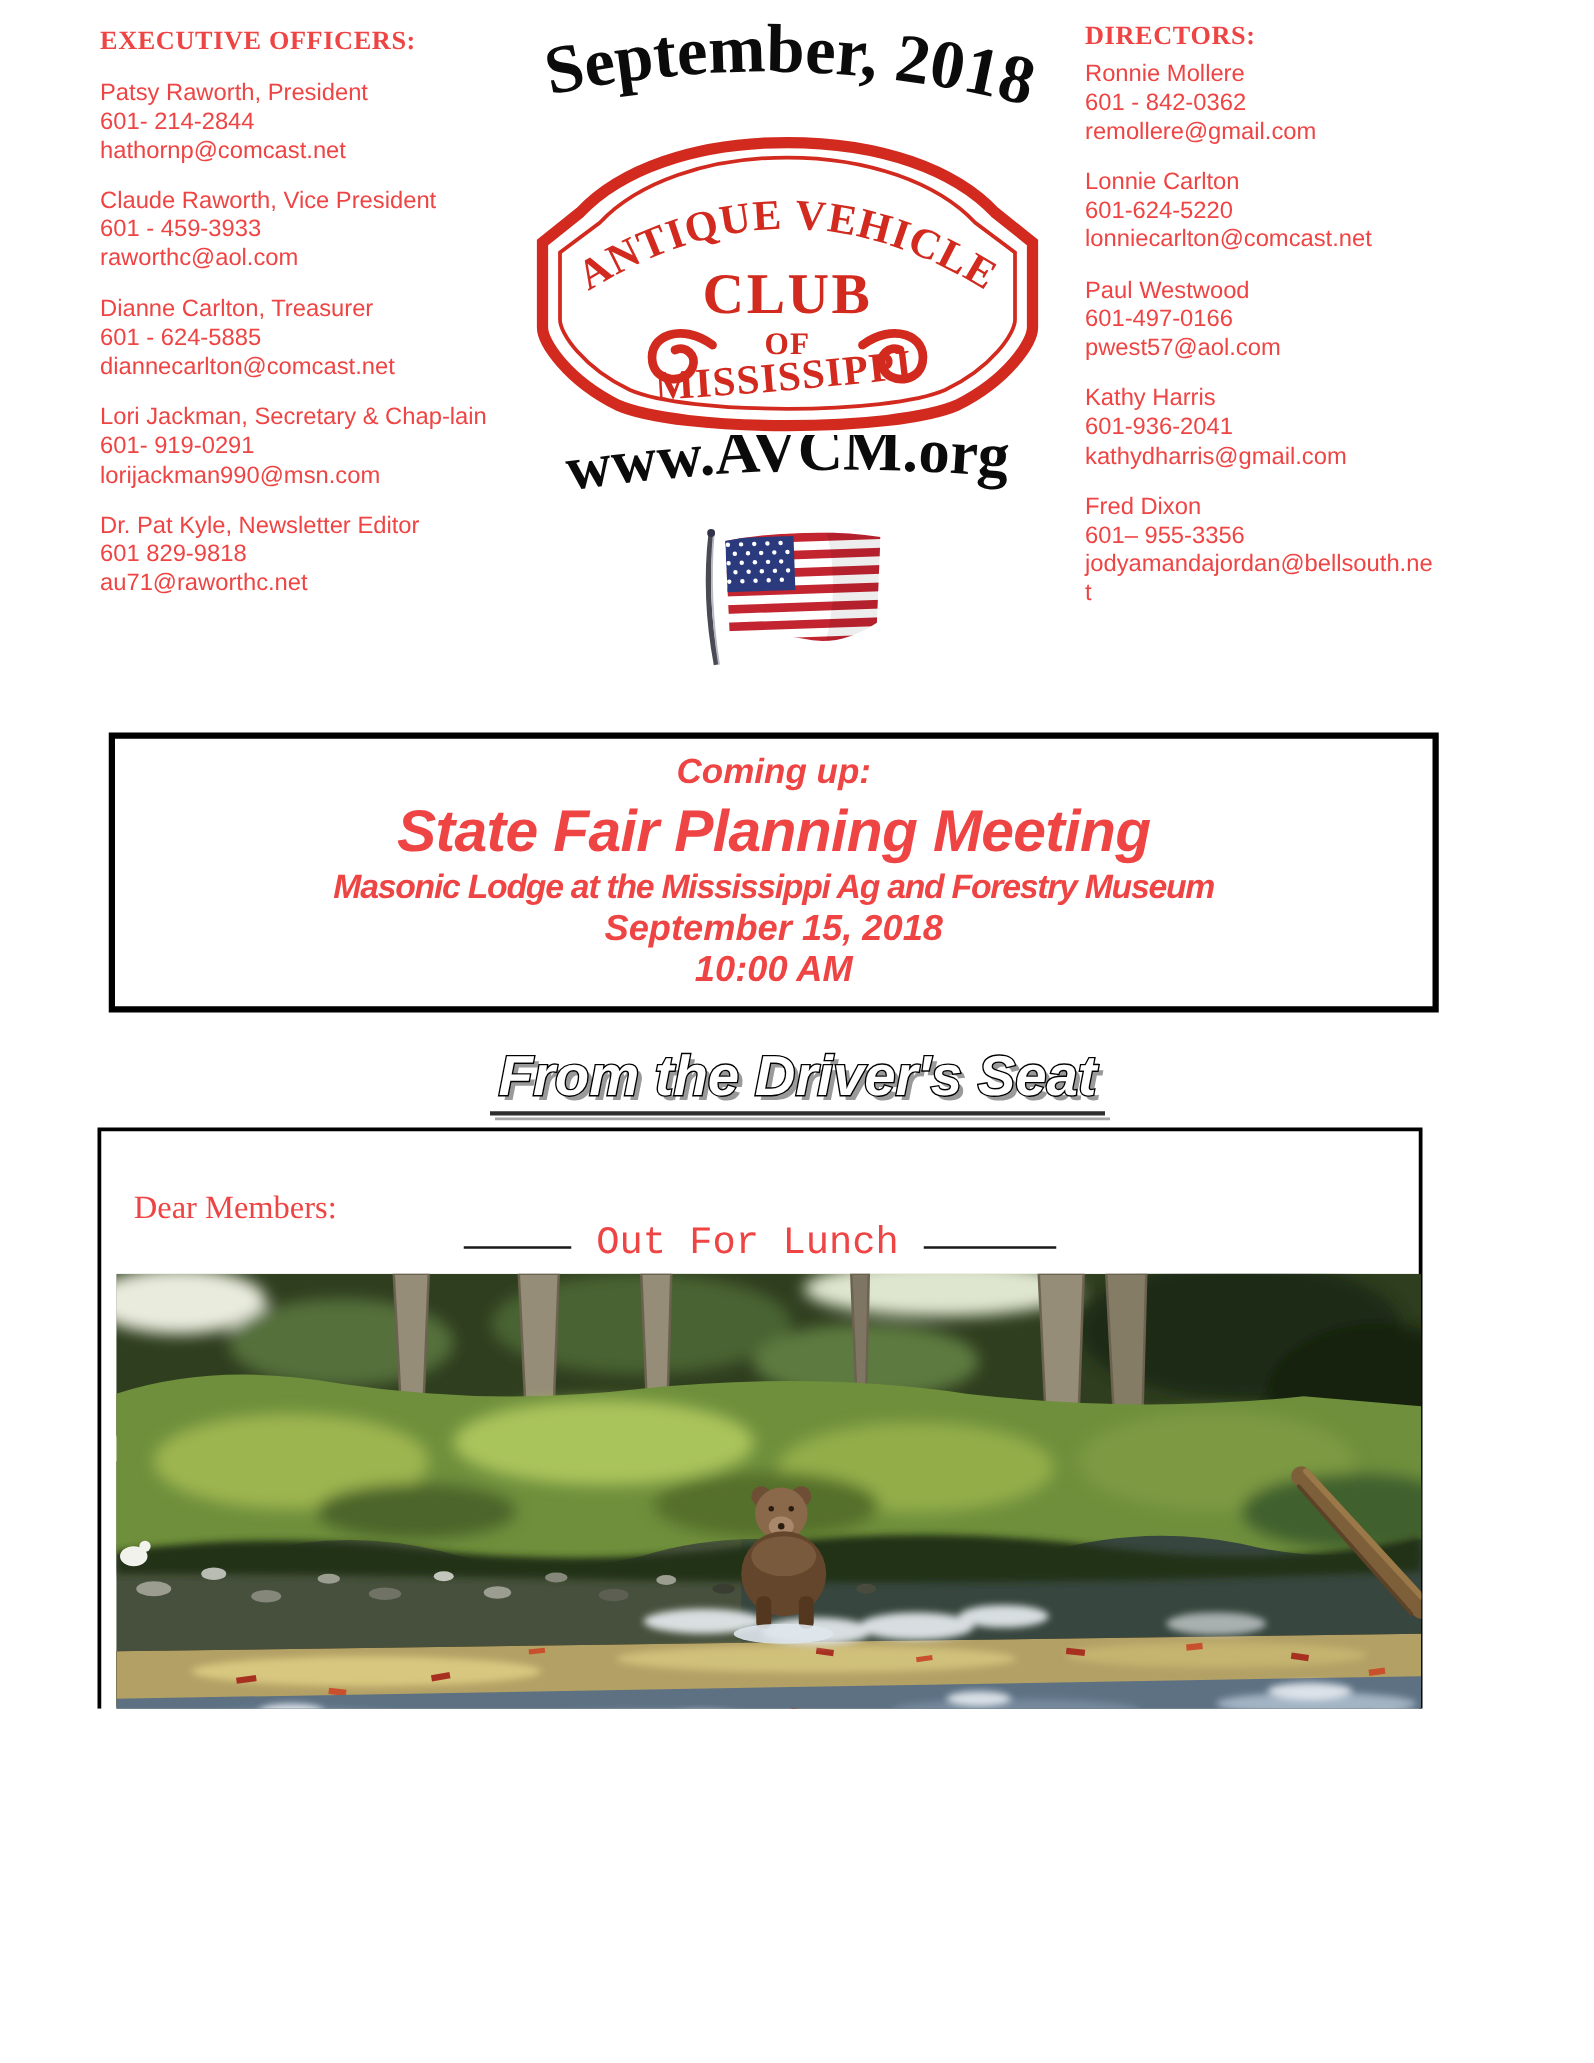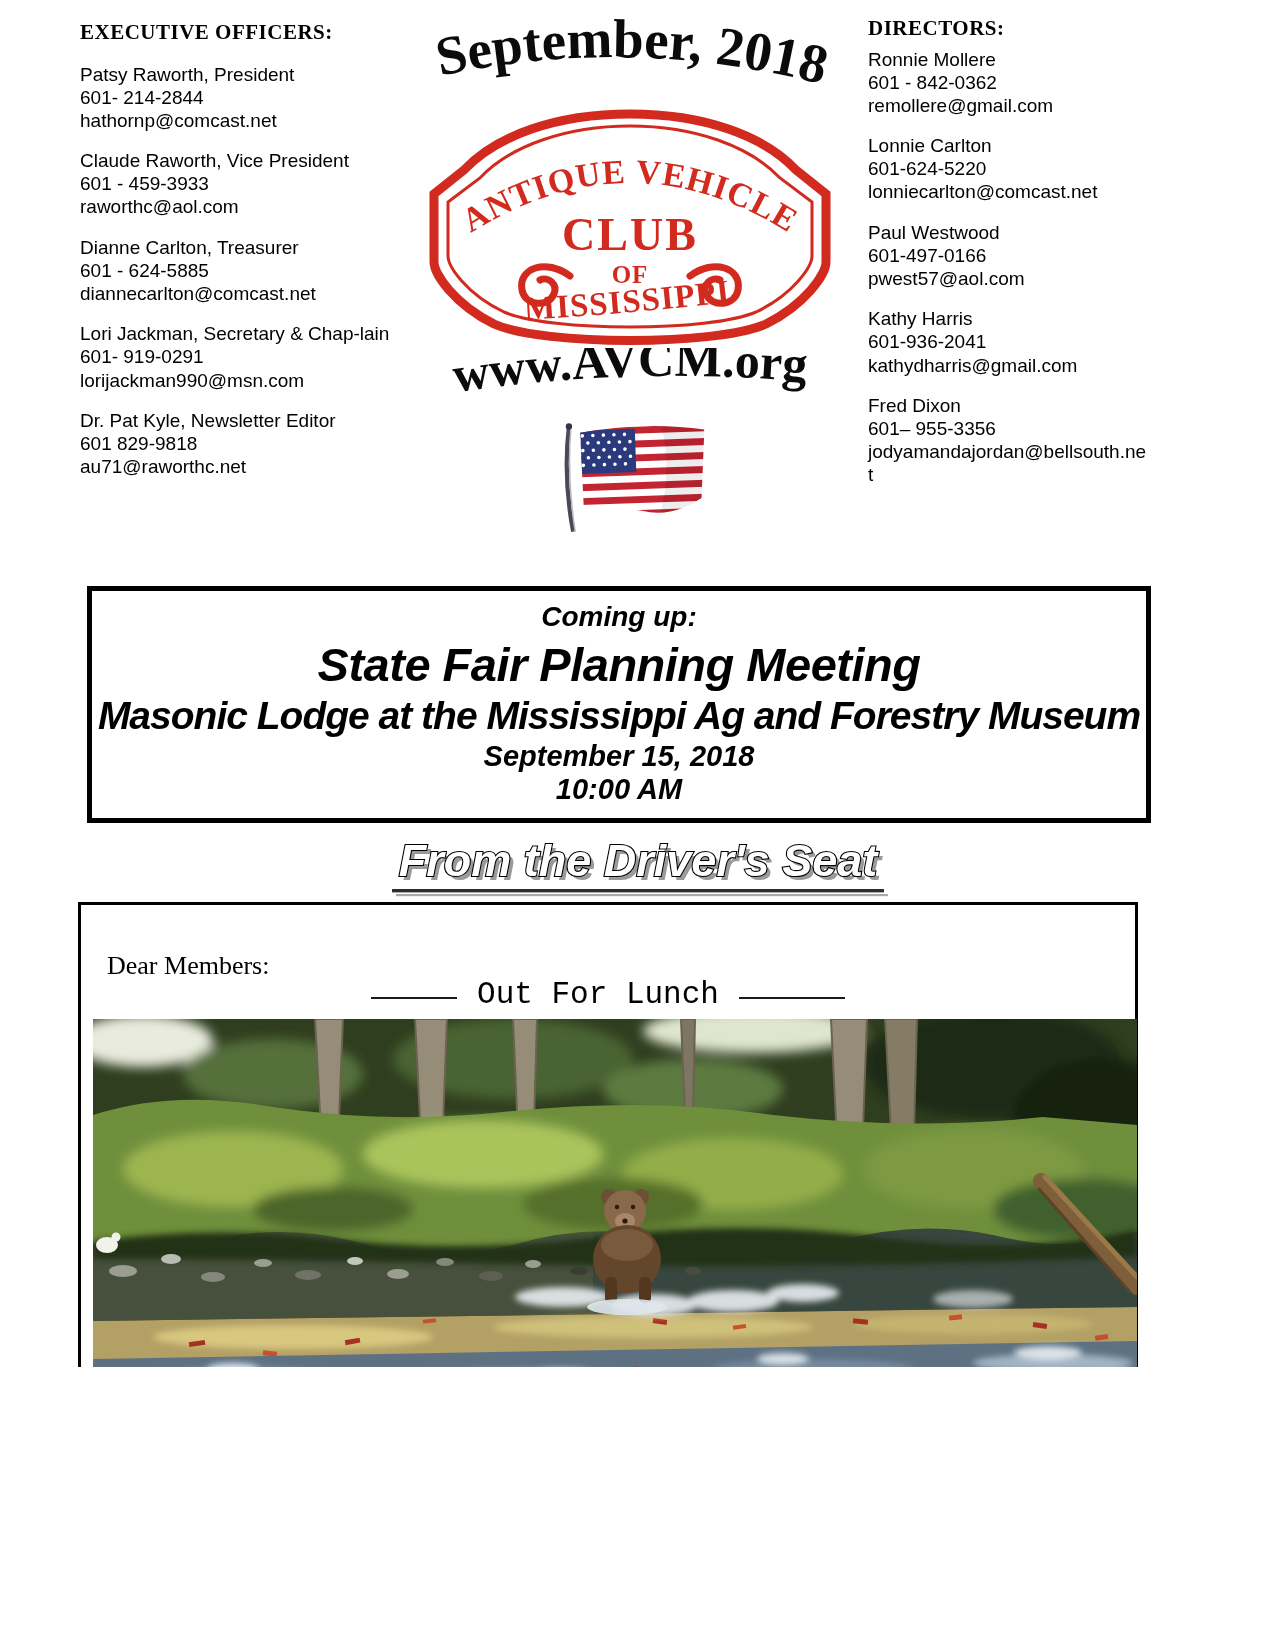--- a/index.html
+++ b/index.html
@@ -1,35 +1,35 @@
 <!DOCTYPE html>
 <html><head>
 <meta charset="utf-8">
 <style>
   html,body{margin:0;padding:0;background:#ffffff;}
   .page{position:relative;width:1275px;height:1367px;background:#fff;overflow:hidden;
-        font-family:"Liberation Sans",sans-serif;color:#000000;}
+        font-family:"Liberation Sans",sans-serif;color:#ef4444;}
   
   .col{position:absolute;font-size:19px;line-height:1.22;}
   .col-left{left:80px;top:20px;width:314px;}
   .col-right{left:868px;top:16px;width:282px;}
   .col-head{font-family:"Liberation Serif",serif;font-weight:bold;font-size:21px;
             letter-spacing:.5px;margin:0 0 6px 0;}
   .entry{margin:17px 0 0 0;overflow-wrap:anywhere;}
   .entry div{margin:0;}
   
   .masthead{position:absolute;left:392px;top:6px;width:476px;display:flex;
             flex-direction:column;align-items:center;}
   .masthead svg{display:block;}
   
   .announce{position:absolute;left:87px;top:586px;width:1054px;border:5px solid #000;
             text-align:center;font-style:italic;font-weight:bold;padding:8px 0 12px 0;}
   .announce .lead{font-size:28px;margin:2px 0 4px 0;}
   .announce .title{font-size:47px;margin:2px 0 2px 0;letter-spacing:-.5px;}
-  .announce .loc{font-size:39px;margin:0 0 2px 0;letter-spacing:-1px;}
+  .announce .loc{font-size:27px;margin:0 0 2px 0;letter-spacing:-1px;}
   .announce .when{font-size:29px;margin:0;}
   
   .heading-wrap{position:absolute;left:50%;top:834px;transform:translateX(-50%);}
   
   .article{position:absolute;left:78px;top:902px;width:1054px;height:634px;border:3px solid #000;}
   .salutation{position:absolute;left:26px;top:46px;font-family:"Liberation Serif",serif;font-size:26px;}
   .caption{position:absolute;left:0;top:72px;width:100%;display:flex;justify-content:center;
            align-items:center;gap:20px;font-family:Liberation Mono, monospace;font-size:31px;}
   .cap-rule{height:2px;background:#1a1a1a;margin-top:6px;}
   .cap-rule.l{width:86px;}

